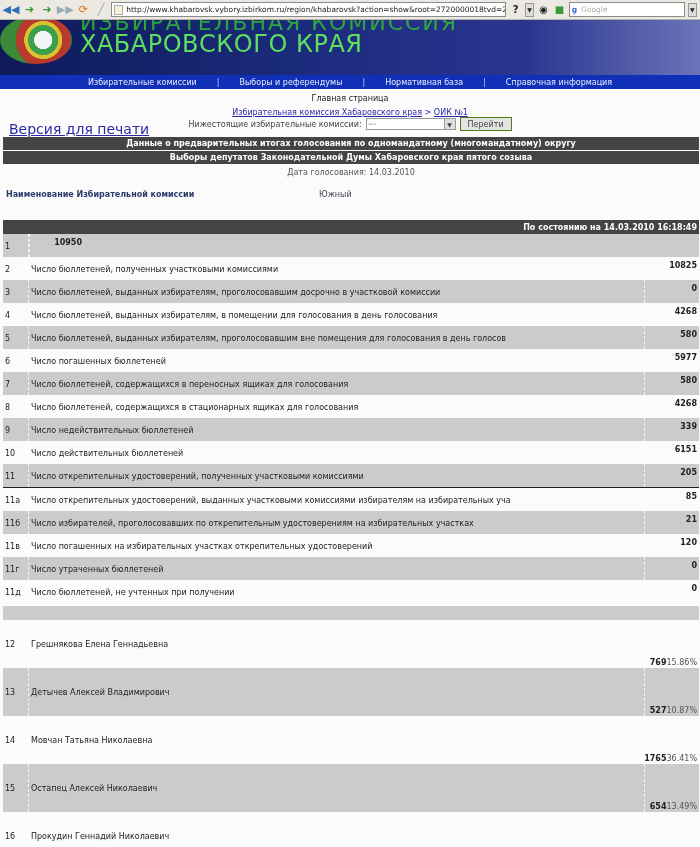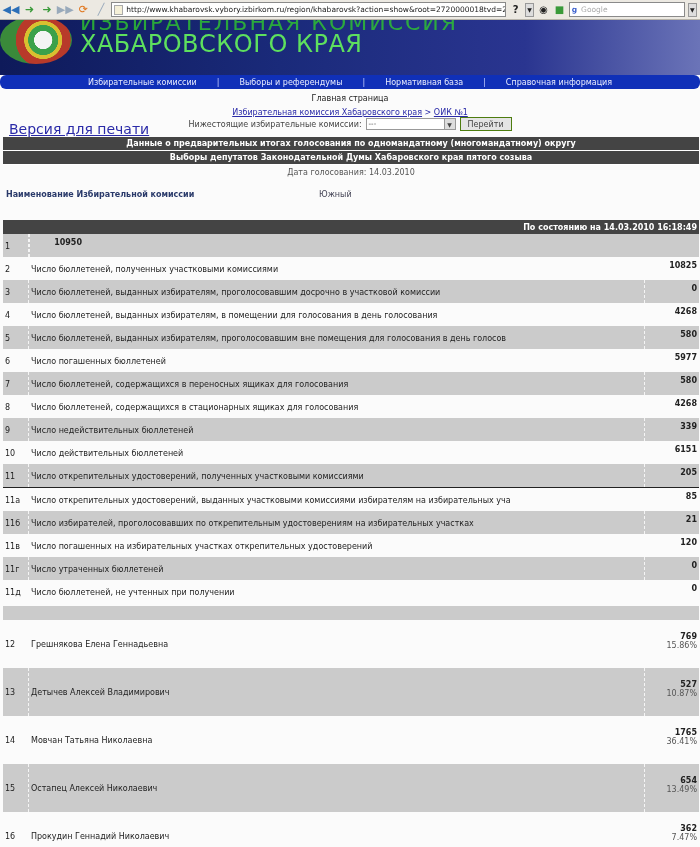--- a/index.html
+++ b/index.html
@@ -46,21 +46,21 @@
     background: radial-gradient(circle at 60% 50%, #f4f4f4 0 18%, #3aa14a 19% 30%, #d8c030 31% 38%, #b83a2a 39% 55%, #3a8a3a 56% 100%);
   }
   .banner .title-top {
     position: absolute; left: 80px; top: -10px; color: #2fc82f; font-size: 22px; letter-spacing: 2px; opacity: 0.8;
   }
   .banner .title {
     position: absolute; left: 80px; top: 10px; color: #5ee05e; font-size: 24px; font-family: "DejaVu Sans", sans-serif; letter-spacing: 0.5px;
   }
   .menu-bar {
     height: 14px; background: #1030b8; display: flex; align-items: center; justify-content: center;
-    color: #e8ecff; font-size: 8px; gap: 0; border-radius: 6px;
+    color: #e8ecff; font-size: 8px; gap: 0;
   }
   .menu-bar .item { padding: 0 20px; }
   .menu-bar .sep { color: #c8d0ff; }
 
   
   .center { text-align: center; }
   .home-link { margin-top: 5px; font-size: 8px; color: #222; }
   .crumbs { margin-top: 5px; font-size: 8px; }
   .crumbs a { color: #2a2aa8; text-decoration: underline; }
   .crumbs .sep { color: #2a2aa8; }
@@ -90,21 +90,21 @@
   .row.white .num, .row.white .val { border-color: transparent; }
   .r1 { height: 23px; } .r1 .num, .r1 .txt { padding-bottom: 6px; } .r1 .val { padding-top: 4px; }
 
   .sub-sep { border-top: 1px solid #222; }
   .empty-grey { height: 14px; background: rgba(190,190,190,0.78); margin-top: 3px; }
 
   .cand { height: 48px; display: flex; position: relative; }
   .cand.grey { background: rgba(190,190,190,0.78); }
   .cand .num { width: 26px; padding-left: 2px; display: flex; align-items: center; font-size: 8px; border-right: 1px dashed rgba(255,255,255,0.8); }
   .cand .txt { flex: 1; display: flex; align-items: center; padding-left: 2px; font-size: 8px; }
-  .cand .valbox { width: 55px; display: flex; flex-direction: column; justify-content: flex-start; align-items: flex-end; padding: 12px 2px 1px 0; border-left: 1px dashed rgba(255,255,255,0.8); }
+  .cand .valbox { width: 55px; display: flex; justify-content: flex-end; align-items: flex-end; padding: 3px 2px 1px 0; border-left: 1px dashed rgba(255,255,255,0.8); }
   .cand.white .num, .cand.white .valbox { border-color: transparent; }
   .cand .votes { font-weight: bold; font-size: 8px; }
   .cand .pct { font-size: 8px; color: #555; }
 </style>
 </head>
 <body>
 
 <div class="browser-bar">
   <span class="nav-btn back">◀◀</span>
   <span class="nav-btn green">➜</span>

